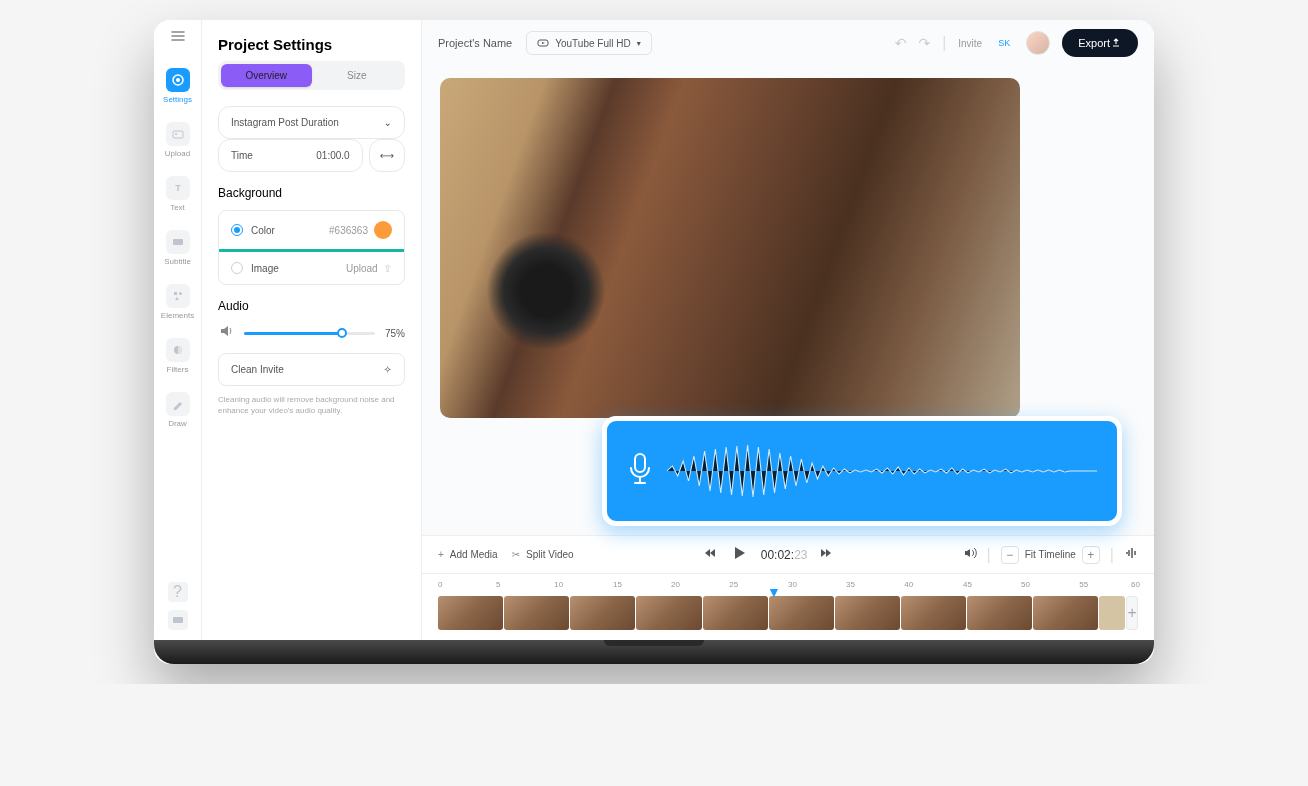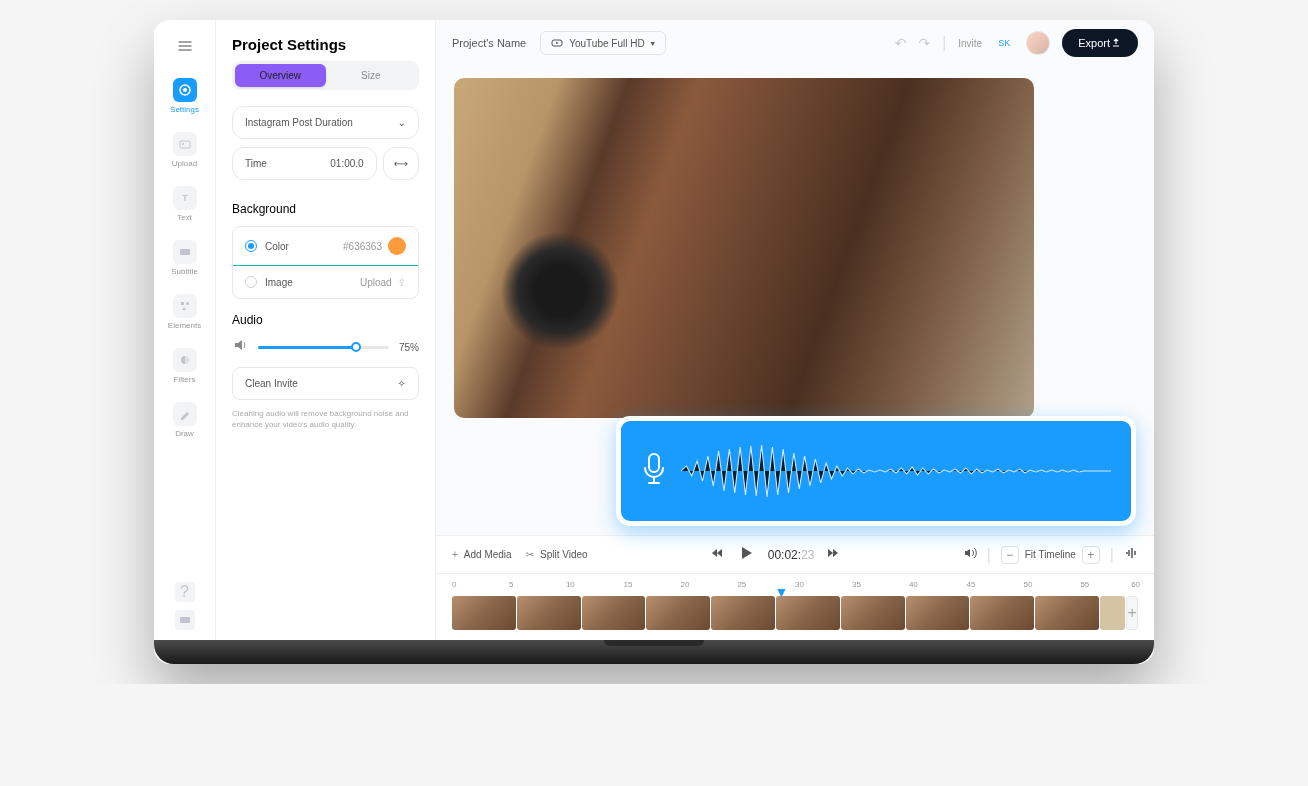--- a/index.html
+++ b/index.html
@@ -1,37 +1,37 @@
 <!DOCTYPE html>
 <html><head>
 <meta charset="utf-8">
 <style>
 *{box-sizing:border-box;margin:0;padding:0;font-family:-apple-system,BlinkMacSystemFont,'Segoe UI',sans-serif}
 body{background:#f5f5f5;display:flex;justify-content:center;padding:20px}
 .laptop{width:1000px;background:#fff;border-radius:16px;overflow:hidden;box-shadow:0 30px 60px rgba(0,0,0,0.3);position:relative}
 .app{display:flex;height:620px;background:#fafbfc}
-.sidebar{width:62px;background:#fff;border-right:1px solid #eee;display:flex;flex-direction:column;align-items:center;padding-top:10px;gap:6px}
+.sidebar{width:48px;background:#fff;border-right:1px solid #eee;display:flex;flex-direction:column;align-items:center;gap:6px}
 .menu-btn{padding:8px;cursor:pointer;color:#888}
 .side-item{display:flex;flex-direction:column;align-items:center;padding:6px 0;cursor:pointer;width:100%}
 .side-icon{width:24px;height:24px;border-radius:6px;display:flex;align-items:center;justify-content:center;margin-bottom:3px}
 .side-item.active .side-icon{background:#1a9cff;color:#fff}
 .side-item:not(.active) .side-icon{background:#f2f3f5;color:#c0c4cc}
 .side-label{font-size:8px;color:#999}
 .side-item.active .side-label{color:#1a9cff}
 .side-bottom{margin-top:auto;padding-bottom:10px;display:flex;flex-direction:column;gap:8px;align-items:center}
 .side-bottom div{width:20px;height:20px;border-radius:4px;background:#f2f3f5;color:#c0c4cc;display:flex;align-items:center;justify-content:center;cursor:pointer}
 .panel{width:220px;background:#fff;border-right:1px solid #eee;padding:16px;overflow-y:auto}
 .panel-title{font-size:15px;font-weight:600;margin-bottom:8px}
 .tabs{display:flex;background:#f2f3f5;border-radius:8px;padding:3px;margin-bottom:16px}
 .tab{flex:1;text-align:center;font-size:10px;padding:6px;border-radius:6px;cursor:pointer;color:#888}
 .tab.active{background:#8b5cf6;color:#222;box-shadow:0 1px 2px rgba(0,0,0,0.1)}
-.field{border:1px solid #e8e8e8;border-radius:12px;padding:10px 12px;display:flex;align-items:center;justify-content:space-between;margin-bottom:8px;font-size:10px;color:#555}
+.field{border:1px solid #e8e8e8;border-radius:12px;padding:10px 12px;display:flex;align-items:center;justify-content:space-between;font-size:10px;color:#555}
 .section-label{font-size:12px;font-weight:500;margin:14px 0 10px}
 .bg-opts{border:1px solid #e8e8e8;border-radius:8px;overflow:hidden}
-.bg-row{display:flex;align-items:center;padding:10px 12px;border-bottom:1px solid #14b8a6;font-size:10px;color:#555}
+.bg-row{display:flex;align-items:center;padding:10px 12px;border-bottom:3px solid #14b8a6;font-size:10px;color:#555}
 .bg-row:last-child{border-bottom:none}
 .radio{width:12px;height:12px;border:1.5px solid #d0d0d0;border-radius:50%;margin-right:8px;position:relative}
 .radio.checked{border-color:#1a9cff}
 .radio.checked::after{content:'';position:absolute;inset:2px;background:#1a9cff;border-radius:50%}
 .color-hex{margin-left:auto;color:#999;margin-right:6px}
 .color-swatch{width:18px;height:18px;border-radius:50%;background:#fc9b3a}
 .upload-txt{margin-left:auto;color:#999;margin-right:6px}
 .upload-ic{color:#ccc}
 .audio-row{display:flex;align-items:center;gap:10px;margin-bottom:10px}
 .vol-icon{color:#888}

